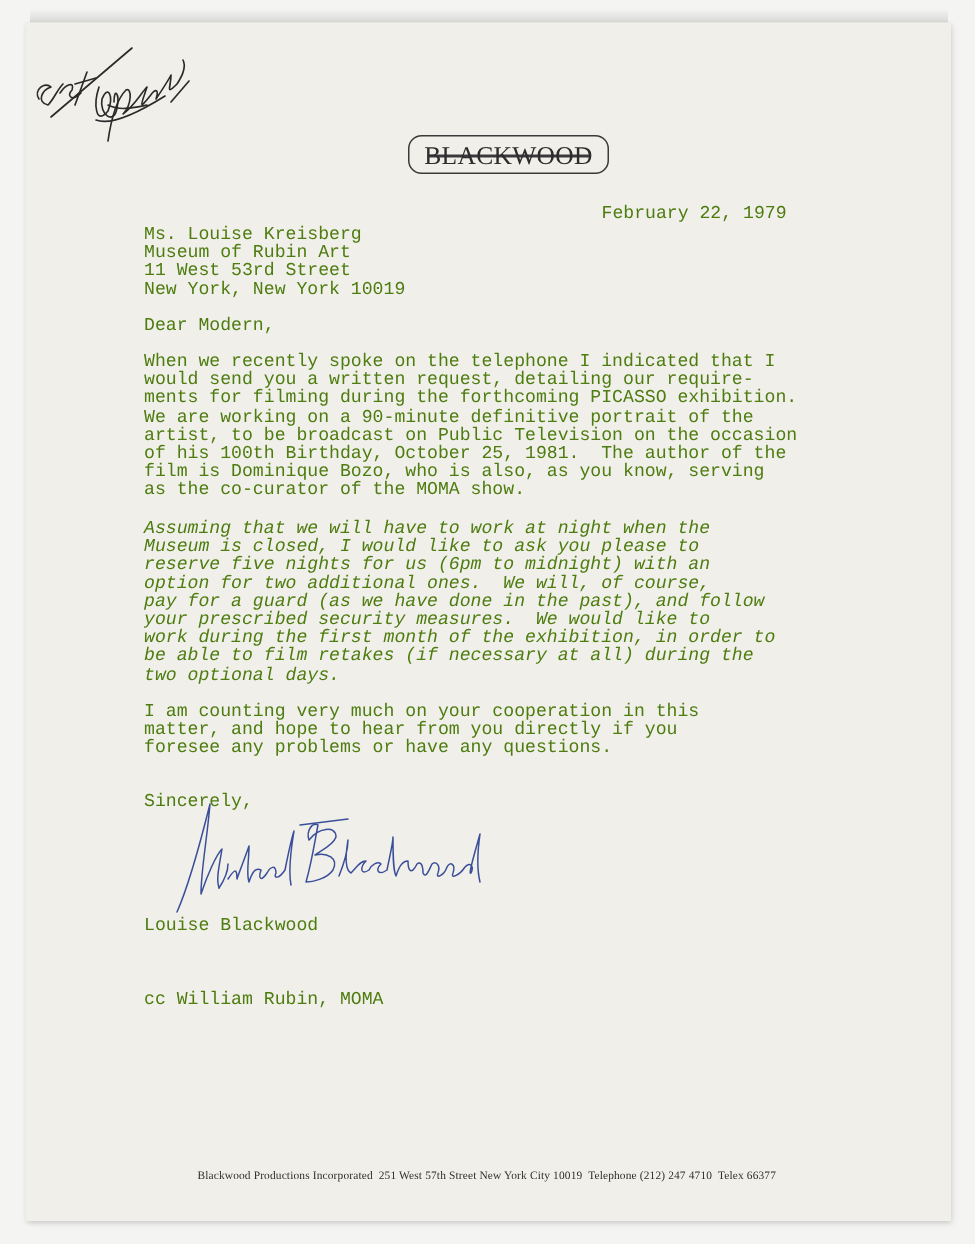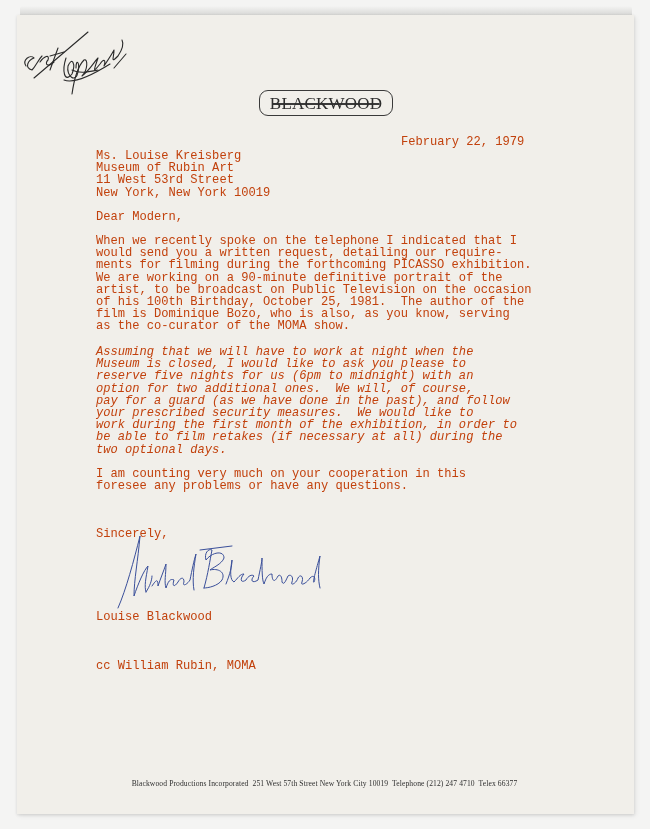--- a/index.html
+++ b/index.html
@@ -21,21 +21,21 @@
       box-shadow: 0 1px 3px rgba(0,0,0,0.12), 2px 2px 5px rgba(0,0,0,0.06);
     }
     .paper-top-shadow {
       position: absolute;
       left: 20px; top: 6px; width: 612px; height: 9px;
       background: linear-gradient(#f4f4f3, #d8d8d6);
       border-radius: 3px 3px 0 0;
     }
     .logo {
       position: absolute;
-      left: 259px;
+      left: 272px;
       top: 90px;
       width: 134px;
       height: 24px;
       box-sizing: border-box;
       border: 1.3px solid #3a3a3a;
       border-radius: 9px;
       padding: 12px;
     }
     .logo-inner {
       width: 100%; height: 100%;
@@ -46,21 +46,21 @@
       font-family: "Liberation Serif", "DejaVu Serif", serif;
       font-size: 17px;
       color: #2d2d2d;
       letter-spacing: 0.2px;
     }
     .mono {
       position: absolute;
       font-family: "Liberation Mono", "DejaVu Sans Mono", monospace;
       font-size: 12.1px;
       line-height: 12.2px;
-      color: #c2410c;
+      color: #4d7c0f;
       white-space: pre;
       margin: 0;
     }
     .date { left: 401px; top: 136px; }
     .address { left: 96px; top: 150px; }
     .salutation { left: 96px; top: 211px; }
     .para1 { left: 96px; top: 235px; }
     .para2 { left: 96px; top: 346px; font-style: italic; }
     .para3 { left: 96px; top: 468px; }
     .closing { left: 96px; top: 528px; }
@@ -117,21 +117,21 @@
 <p class="mono date">February 22, 1979</p>
 
 <div class="mono address"><div>Ms. Louise Kreisberg</div><div>Museum of Rubin Art</div><div>11 West 53rd Street</div><div>New York, New York 10019</div></div>
 
 <p class="mono salutation">Dear Modern,</p>
 
 <div class="mono para1"><div>When we recently spoke on the telephone I indicated that I</div><div>would send you a written request, detailing our require-</div><div>ments for filming during the forthcoming PICASSO exhibition.</div><div>We are working on a 90-minute definitive portrait of the</div><div>artist, to be broadcast on Public Television on the occasion</div><div>of his 100th Birthday, October 25, 1981.  The author of the</div><div>film is Dominique Bozo, who is also, as you know, serving</div><div>as the co-curator of the MOMA show.</div></div>
 
 <div class="mono para2"><div>Assuming that we will have to work at night when the</div><div>Museum is closed, I would like to ask you please to</div><div>reserve five nights for us (6pm to midnight) with an</div><div>option for two additional ones.  We will, of course,</div><div>pay for a guard (as we have done in the past), and follow</div><div>your prescribed security measures.  We would like to</div><div>work during the first month of the exhibition, in order to</div><div>be able to film retakes (if necessary at all) during the</div><div>two optional days.</div></div>
 
-<div class="mono para3"><div>I am counting very much on your cooperation in this</div><div>foresee any problems or have any questions.</div></div>
+<div class="mono para3"><div>I am counting very much on your cooperation in this</div><div>matter, and hope to hear from you directly if you</div><div>foresee any problems or have any questions.</div></div>
 
 <p class="mono closing">Sincerely,</p>
 
 <svg class="signature" viewBox="0 0 220 85">
   <g fill="none" stroke="#3a4f9a" stroke-width="1" stroke-linecap="round" stroke-linejoin="round">
 
     <path d="M6 78 C14 60, 22 30, 28 6 C26 30, 22 50, 22 66 C26 54, 32 40, 36 36 C34 48, 32 56, 34 62"></path>
 
     <path d="M34 62 C38 56, 40 50, 40 46 M40 56 C44 50, 46 48, 46 56 C48 50, 52 40, 54 34 C54 44, 52 52, 54 58 C56 52, 58 48, 62 50 C60 56, 62 58, 66 52 C68 48, 72 46, 72 52 C70 56, 74 56, 78 50 C80 40, 82 30, 84 24 C82 36, 80 50, 82 60"></path>
 

